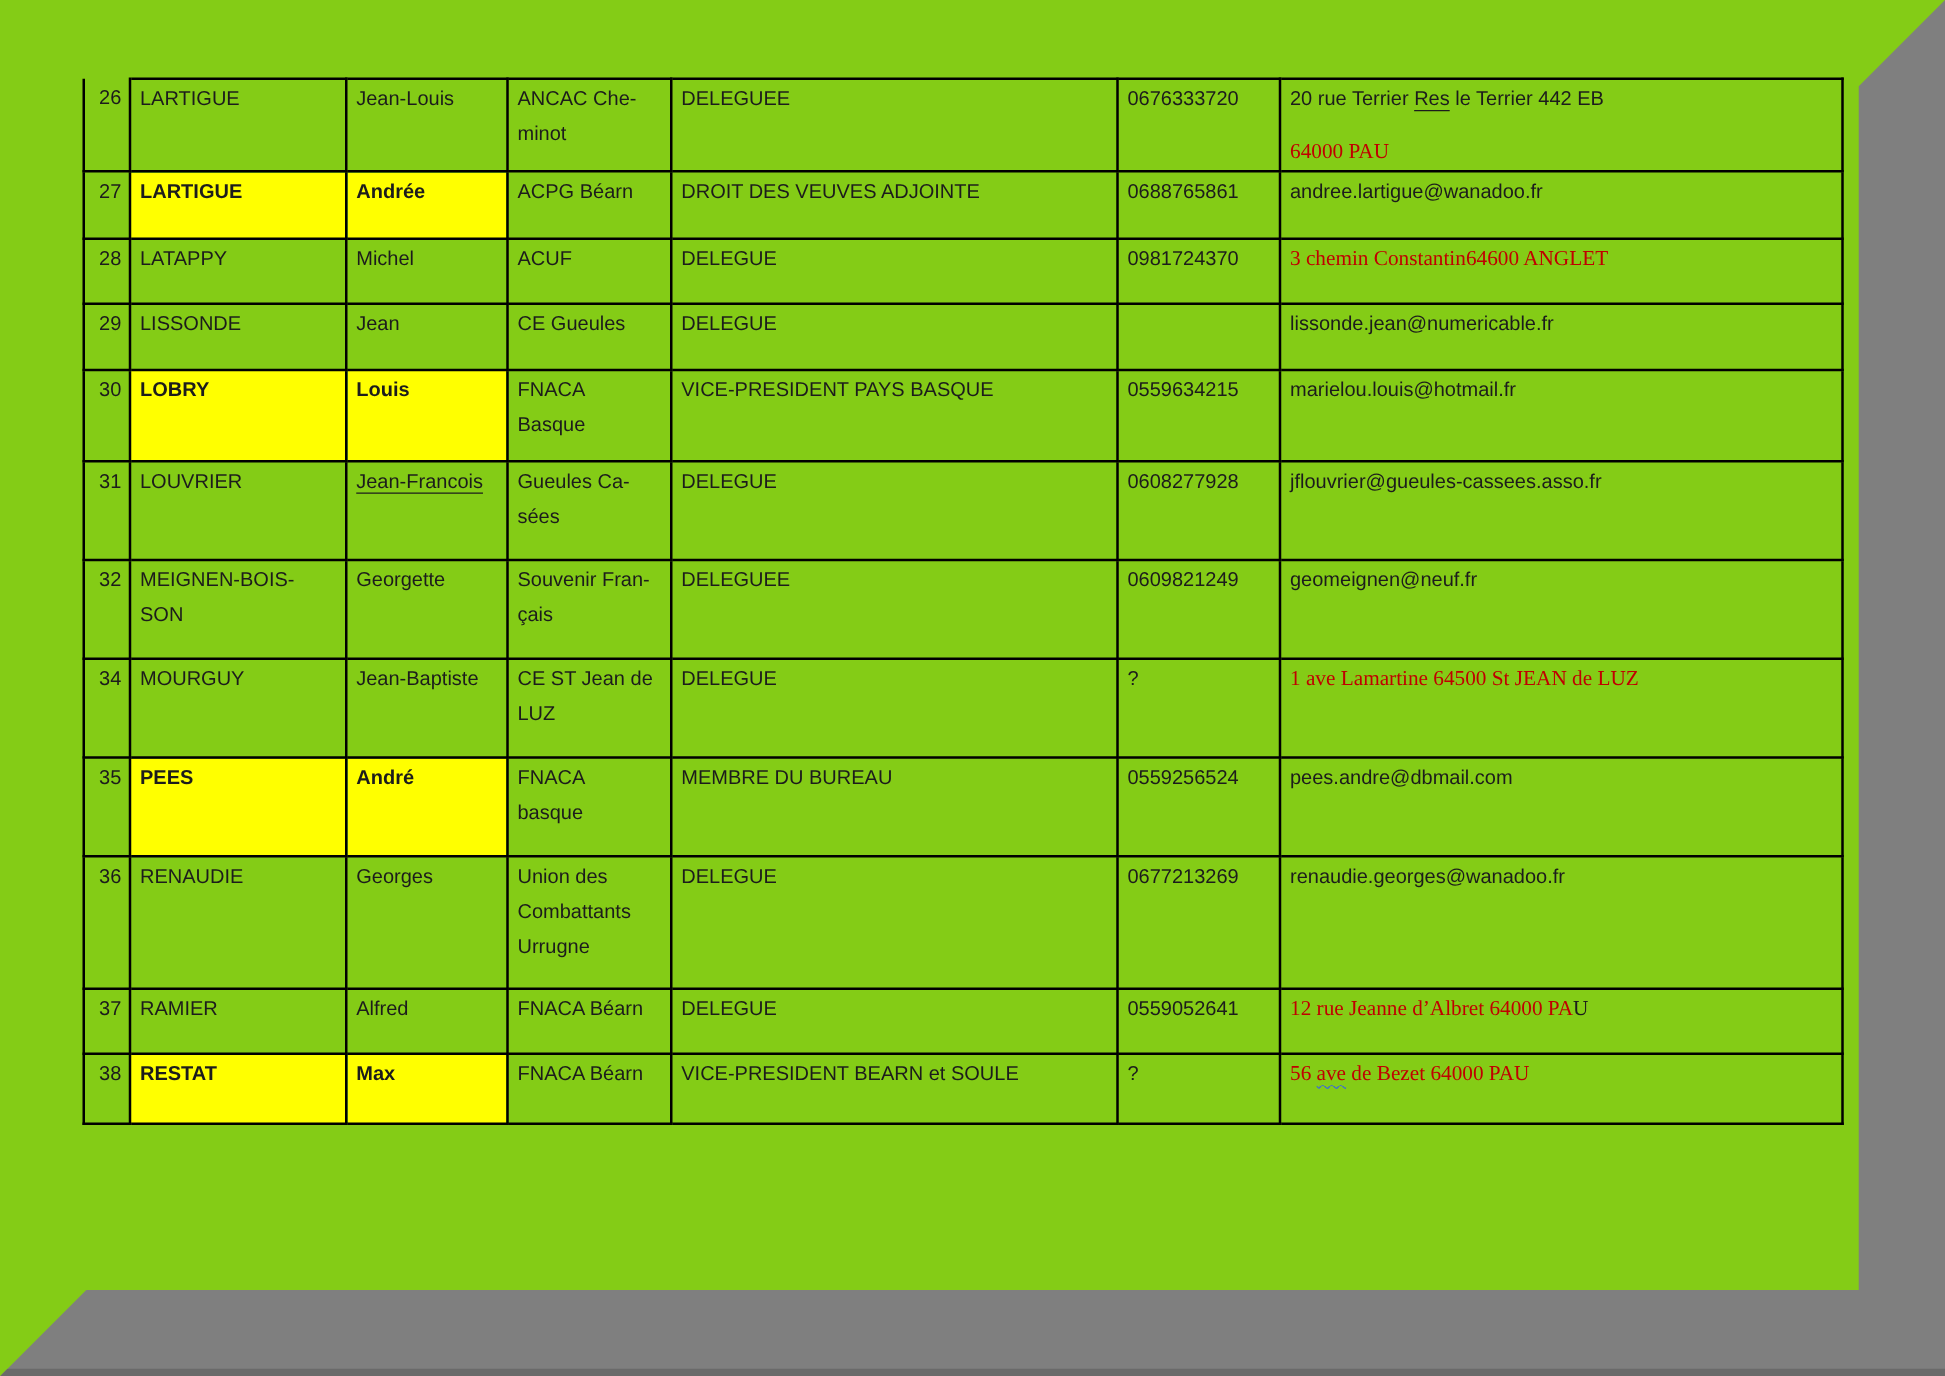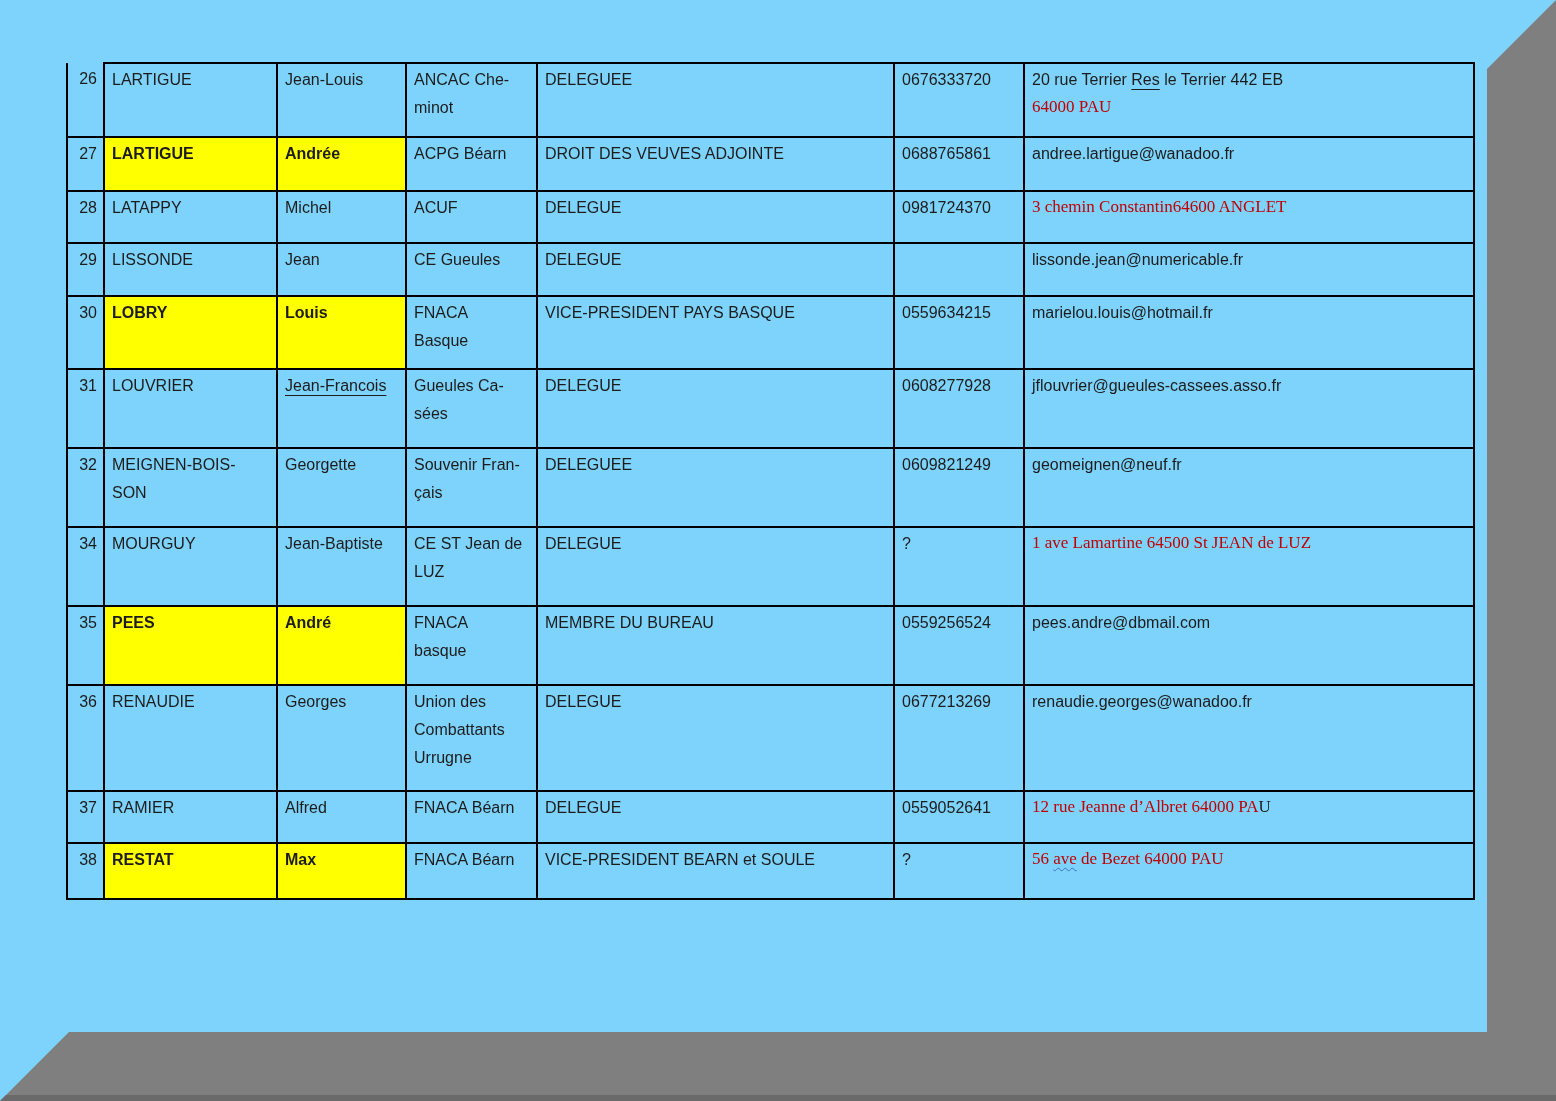--- a/index.html
+++ b/index.html
@@ -5,21 +5,21 @@
   html, body {
     margin: 0;
     padding: 0;
     background: #ffffff;
     font-family: "Liberation Sans", "DejaVu Sans", sans-serif;
   }
   .canvas {
     position: relative;
     width: 1556px;
     height: 1101px;
-    background: #7dd3fc;
+    background: #84cc16;
     overflow: hidden;
   }
   
   .frame {
     position: absolute;
     left: 0; top: 0;
     width: 1556px; height: 1101px;
     background: #7f7f7f;
     clip-path: polygon(1556px 0px, 1556px 1101px, 0px 1101px, 69px 1032px, 1487px 1032px, 1487px 69px);
     z-index: 1;
@@ -60,21 +60,21 @@
     text-align: right;
     padding-right: 6px;
   }
   td.num.no-top { border-top: none; }
   td.pre { white-space: pre-line; }
   td.hl {
     background: #ffff00;
     font-weight: 700;
   }
   td p { margin: 0; }
-  td p + p { }
+  td p + p { margin-top: 14px; }
   p.sans {
     font-family: "Liberation Sans", "DejaVu Sans", sans-serif;
     font-size: 16px;
     line-height: 28px;
     color: #1c1c1c;
   }
   p.red-serif {
     font-family: "Liberation Serif", "DejaVu Serif", serif;
     font-size: 17px;
     line-height: 26px;

